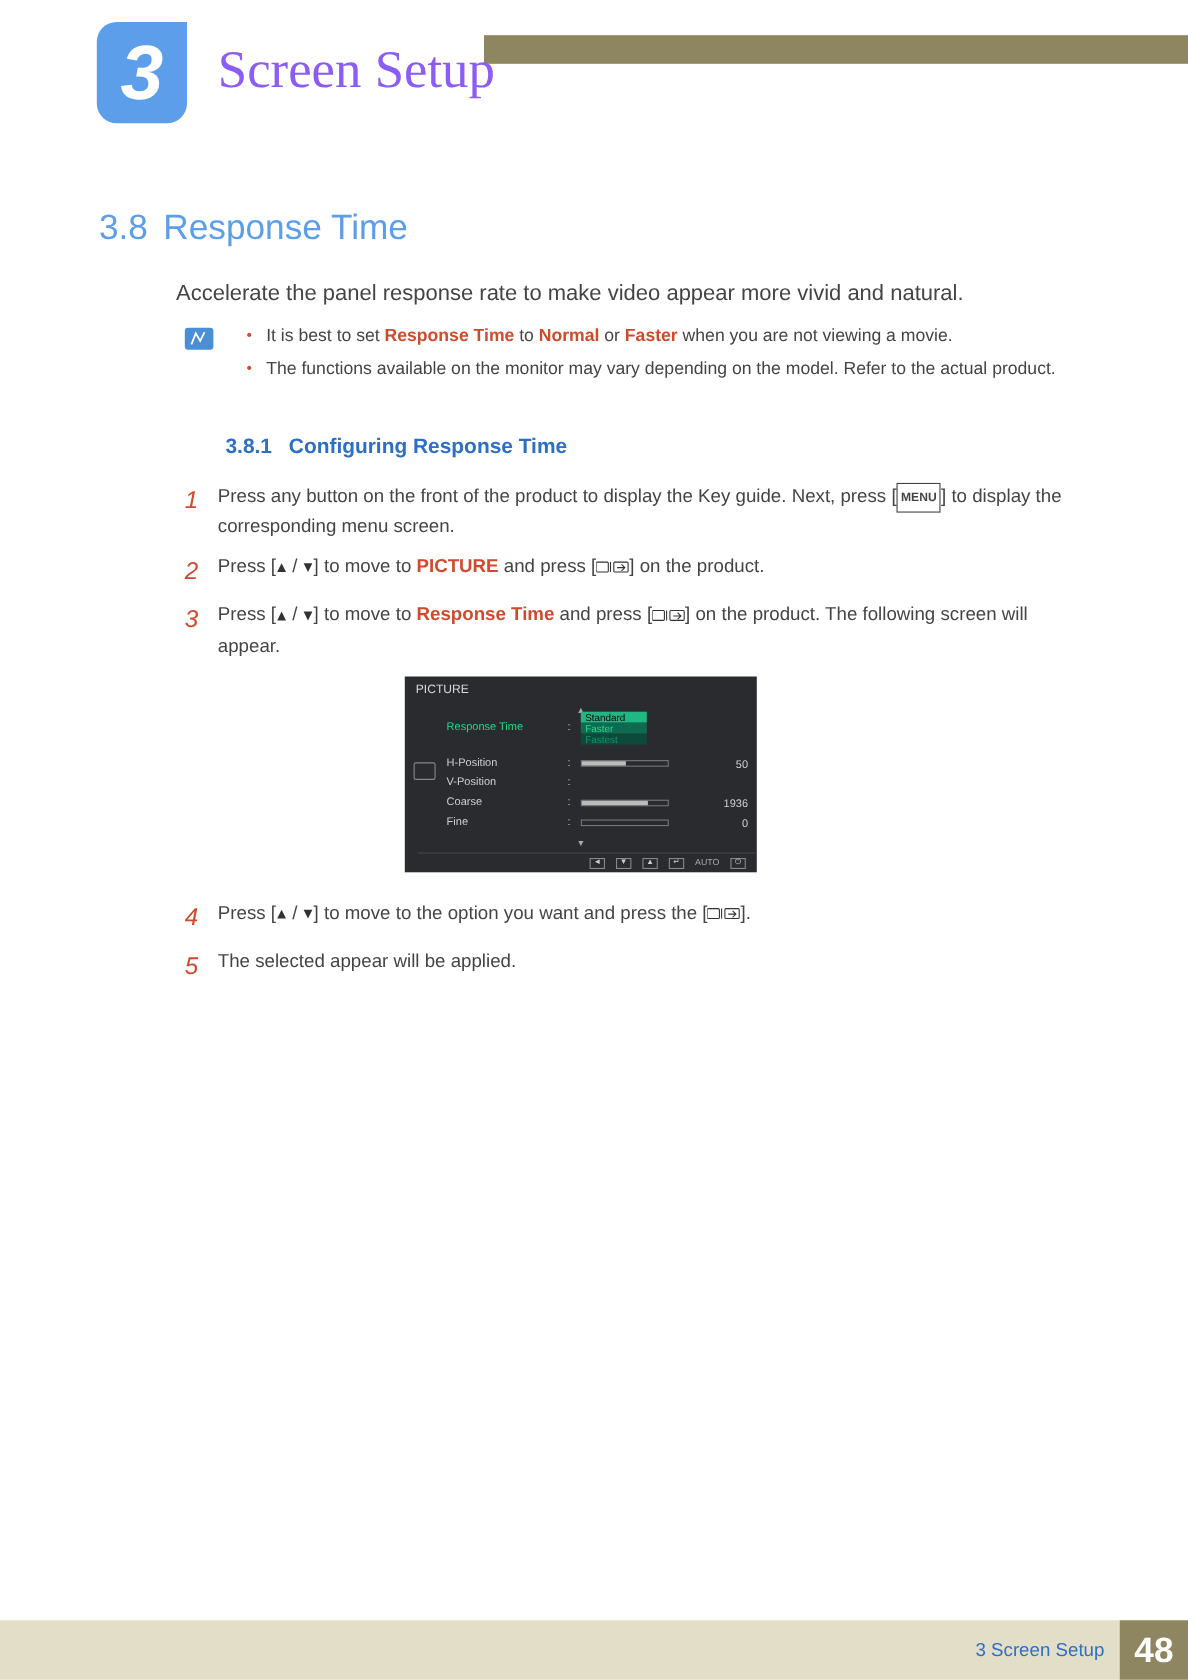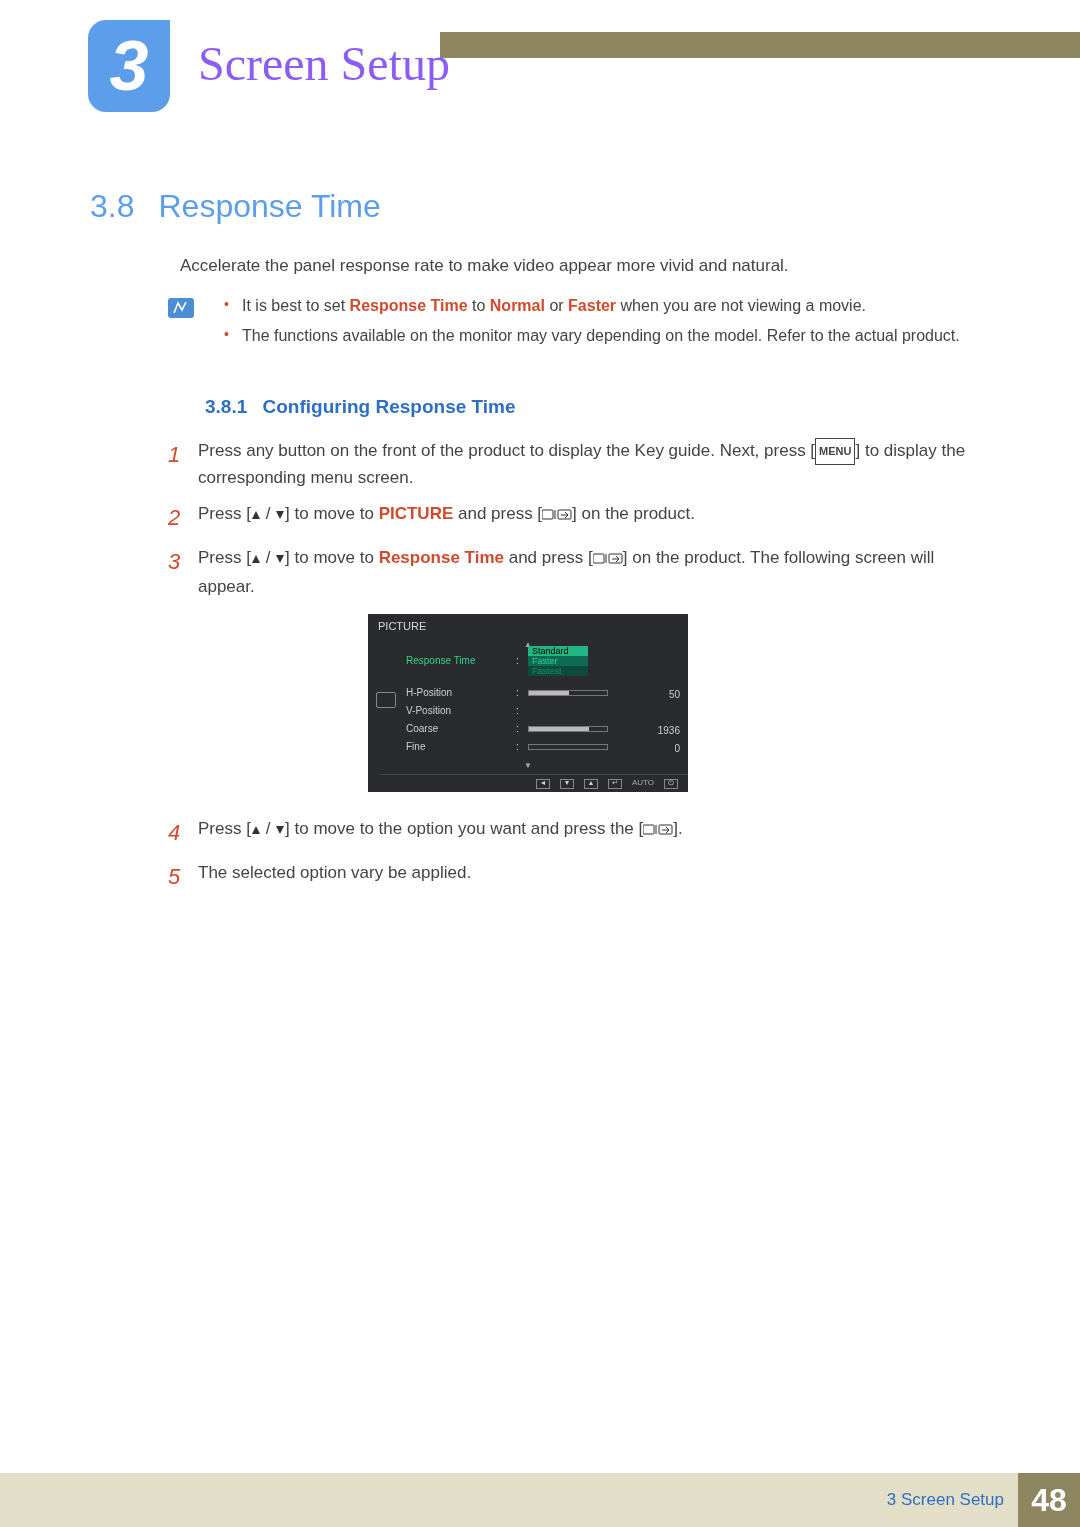--- a/index.html
+++ b/index.html
@@ -35,28 +35,28 @@
     top: 36px; left: 198px;
     font-size: 48px;
     color: #8b5cf6;
     font-family: Liberation Serif, serif;
   }
   .section-row {
     position: absolute;
     top: 188px; left: 90px;
     display: flex;
     align-items: baseline;
-    gap: 24px;
+    gap: 14px;
   }
   .section-num { font-size: 32px; color: #5c9eea; }
   .section-title { font-size: 32px; color: #5c9eea; }
   .intro {
     position: absolute;
-    top: 256px; left: 180px; right: 90px;
-    font-size: 17px; color: #444;
+    top: 256px; left: 160px; right: 90px;
+    font-size: 20px; color: #444;
   }
   .note-block {
     position: absolute;
     top: 294px; left: 168px; right: 90px;
   }
   .note-icon {
     position: absolute;
     left: 0; top: 4px;
     width: 26px; height: 20px;
     background: #4a8fd6;
@@ -310,20 +310,20 @@
             <rect x="0" y="1" width="11" height="9" rx="1" fill="none" stroke="#333"></rect>
             <line x1="13" y1="1" x2="13" y2="10" stroke="#333"></line>
             <rect x="16" y="1" width="13" height="9" rx="1" fill="none" stroke="#333"></rect>
             <path d="M19 6 L26 6 M23 3 L26 6 L23 9" fill="none" stroke="#333"></path>
           </svg></span><span>].</span>
     </div>
   </div>
 
   <div class="step">
     <div class="step-num">5</div>
-    <div class="step-body">The selected option vary be applied.</div>
+    <div class="step-body">The selected appear will be applied.</div>
   </div>
 </div>
 
 <div class="footer">
   <span class="footer-text">3 Screen Setup</span>
   <span class="footer-page">48</span>
 </div>
 
 </body></html>

